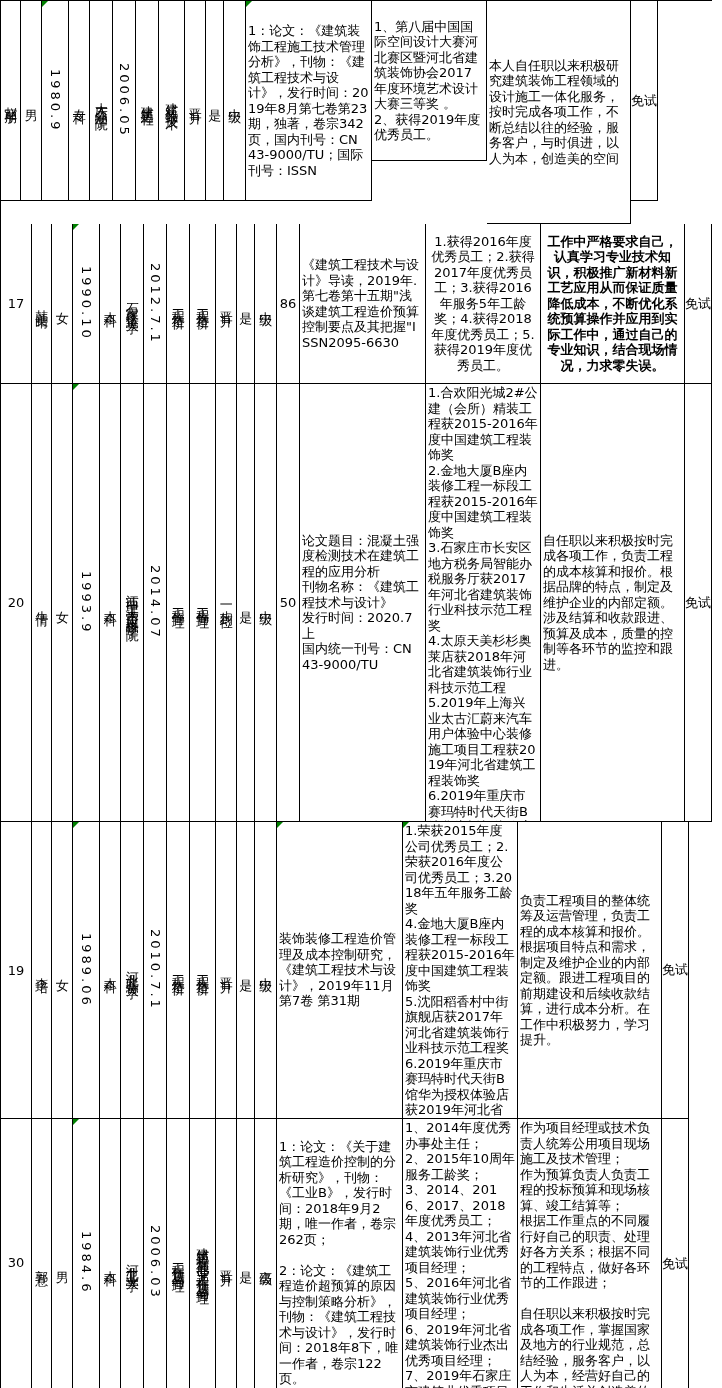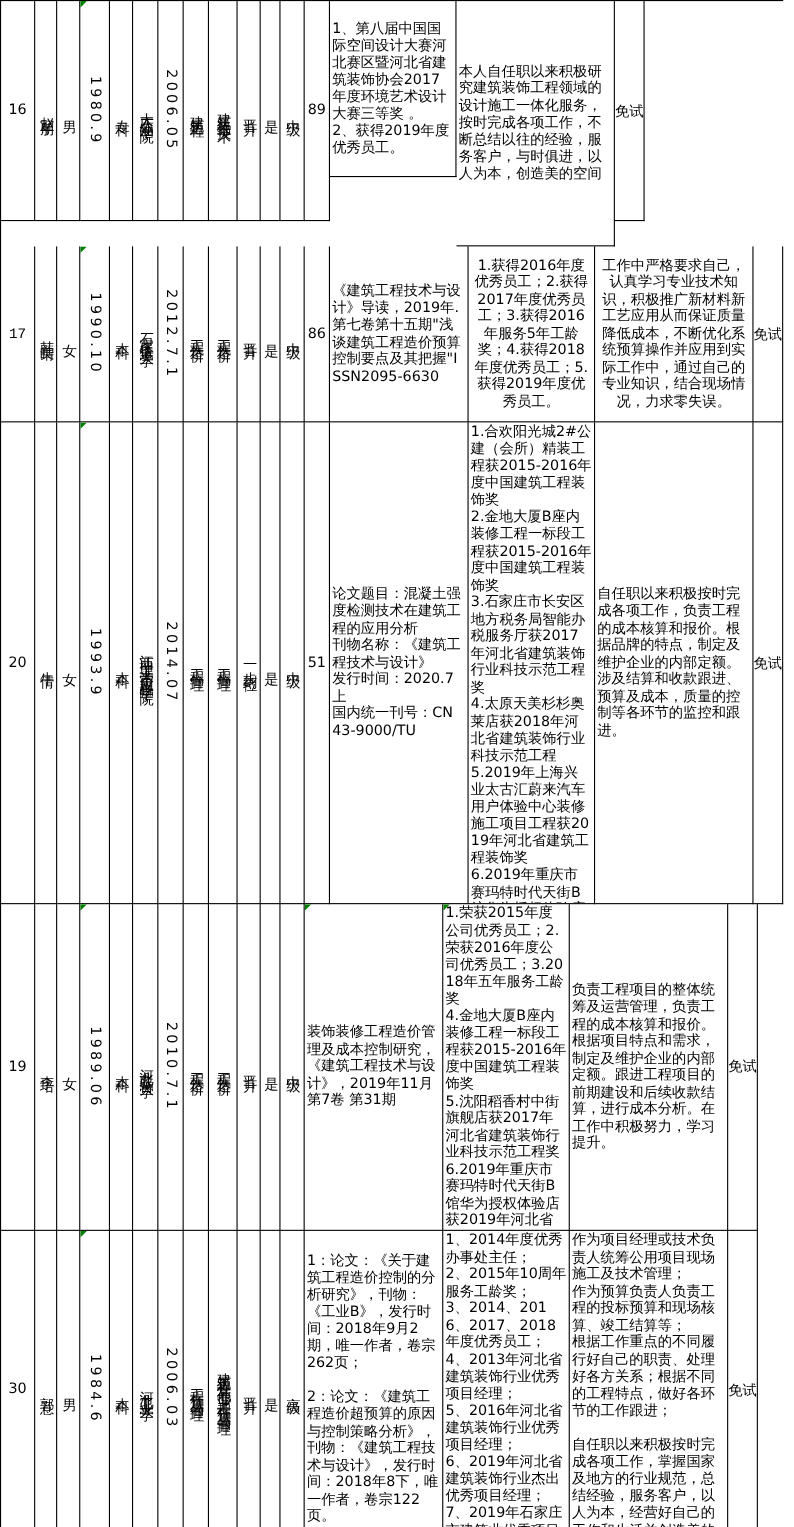--- a/index.html
+++ b/index.html
@@ -22,71 +22,70 @@
   .bb{border-bottom:3px solid #000;}
   .nb{border-bottom:none;}
   .tri{position:absolute;top:0;left:0;width:0;height:0;
     border-top:6px solid #008000;border-right:6px solid transparent;}
 </style>
 </head>
 <body>
 
 <div id="table">
     <div class="row">
-      <div class="cell h" style="width: 31px; height: 200px;">16</div>
       <div class="cell v" style="width: 20px; height: 200px;">赵军朋</div>
       <div class="cell v" style="width: 21px; height: 200px;">男</div>
       <div class="cell v" style="width: 27px; height: 200px;"><span class="tri"></span>1980.9</div>
       <div class="cell v" style="width: 21px; height: 200px;">专科</div>
       <div class="cell v" style="width: 23px; height: 200px;">大庆石油学院</div>
       <div class="cell v" style="width: 23px; height: 200px;">2006.05</div>
       <div class="cell v" style="width: 23px; height: 200px;">建筑工程</div>
       <div class="cell v" style="width: 26px; height: 200px;">建筑装饰技术</div>
       <div class="cell v" style="width: 21px; height: 200px;">晋升</div>
       <div class="cell v" style="width: 18px; height: 200px;">是</div>
       <div class="cell v" style="width: 22px; height: 200px;">中级</div>
-      <div class="cell h" style="width: 23px; height: 200px;">89</div>
+      <div class="cell txt" style="width: 126px; height: 200px;"><span class="tri"></span>1：论文：《建筑装饰工程施工技术管理分析》，刊物：《建筑工程技术与设计》，发行时间：2019年8月第七卷第23期，独著，卷宗342页，国内刊号：CN 43-9000/TU；国际刊号：ISSN</div>
       <div class="cell txt" style="width: 115px; height: 160px;">1、第八届中国国际空间设计大赛河北赛区暨河北省建筑装饰协会2017年度环境艺术设计大赛三等奖 。
 2、获得2019年度优秀员工。</div>
       <div class="cell txt" style="width: 144px; height: 223px;">本人自任职以来积极研究建筑装饰工程领域的设计施工一体化服务，按时完成各项工作，不断总结以往的经验，服务客户，与时俱进，以人为本，创造美的空间</div>
       <div class="cell h" style="width: 27px; height: 200px;">免试</div>
     </div>
     <div class="row">
-      <div class="cell h" style="width: 31px; height: 160px; font-family: Liberation Mono, monospace;">17</div>
+      <div class="cell h" style="width: 31px; height: 160px;">17</div>
       <div class="cell v" style="width: 20px; height: 160px;">韩美晴</div>
       <div class="cell v" style="width: 21px; height: 160px;">女</div>
       <div class="cell v" style="width: 27px; height: 160px;"><span class="tri"></span>1990.10</div>
       <div class="cell v" style="width: 21px; height: 160px;">本科</div>
       <div class="cell v" style="width: 23px; height: 160px;">石家庄铁道大学</div>
       <div class="cell v" style="width: 23px; height: 160px;">2012.7.1</div>
       <div class="cell v" style="width: 23px; height: 160px;">工程造价</div>
       <div class="cell v" style="width: 26px; height: 160px;">工程造价</div>
       <div class="cell v" style="width: 21px; height: 160px;">晋升</div>
       <div class="cell v" style="width: 18px; height: 160px;">是</div>
       <div class="cell v" style="width: 22px; height: 160px;">中级</div>
       <div class="cell h" style="width: 23px; height: 160px;">86</div>
       <div class="cell txt" style="width: 126px; height: 160px;">《建筑工程技术与设计》导读，2019年.第七卷第十五期"浅谈建筑工程造价预算控制要点及其把握"ISSN2095-6630</div>
       <div class="cell txt ctr" style="width: 115px; height: 160px;">1.获得2016年度优秀员工；2.获得2017年度优秀员工；3.获得2016年服务5年工龄奖；4.获得2018年度优秀员工；5.获得2019年度优秀员工。</div>
-      <div class="cell txt ctr" style="width: 144px; height: 160px;">工作中严格要求自己，认真学习专业技术知识，积极推广新材料新工艺应用从而保证质量降低成本，不断优化系统预算操作并应用到实际工作中，通过自己的专业知识，结合现场情况，力求零失误。</div>
+      <div class="cell txt ctr" style="width: 144px; height: 160px; font-weight: bold;">工作中严格要求自己，认真学习专业技术知识，积极推广新材料新工艺应用从而保证质量降低成本，不断优化系统预算操作并应用到实际工作中，通过自己的专业知识，结合现场情况，力求零失误。</div>
       <div class="cell h" style="width: 27px; height: 160px;">免试</div>
     </div>
     <div class="row">
       <div class="cell h" style="width: 31px; height: 438px;">20</div>
       <div class="cell v" style="width: 20px; height: 438px;">牛倩</div>
       <div class="cell v" style="width: 21px; height: 438px;">女</div>
       <div class="cell v" style="width: 27px; height: 438px;"><span class="tri"></span>1993.9</div>
       <div class="cell v" style="width: 21px; height: 438px;">本科</div>
       <div class="cell v" style="width: 23px; height: 438px;">江西理工大学应用科学学院</div>
       <div class="cell v" style="width: 23px; height: 438px;">2014.07</div>
       <div class="cell v" style="width: 23px; height: 438px;">工程管理</div>
       <div class="cell v" style="width: 26px; height: 438px;">工程管理</div>
       <div class="cell v" style="width: 21px; height: 438px;">一步到位</div>
       <div class="cell v" style="width: 18px; height: 438px;">是</div>
       <div class="cell v" style="width: 22px; height: 438px;">中级</div>
-      <div class="cell h" style="width: 23px; height: 438px;">51</div>
+      <div class="cell h" style="width: 23px; height: 438px;">50</div>
       <div class="cell txt" style="width: 126px; height: 438px;">论文题目：混凝土强度检测技术在建筑工程的应用分析
 刊物名称：《建筑工程技术与设计》
 发行时间：2020.7上
 国内统一刊号：CN 43-9000/TU</div>
       <div class="cell txt top" style="width: 115px; height: 438px;">1.合欢阳光城2#公建（会所）精装工程获2015-2016年度中国建筑工程装饰奖
 2.金地大厦B座内装修工程一标段工程获2015-2016年度中国建筑工程装饰奖
 3.石家庄市长安区地方税务局智能办税服务厅获2017年河北省建筑装饰行业科技示范工程奖
 4.太原天美杉杉奥莱店获2018年河北省建筑装饰行业科技示范工程
 5.2019年上海兴业太古汇蔚来汽车用户体验中心装修施工项目工程获2019年河北省建筑工程装饰奖
 6.2019年重庆市赛玛特时代天街B馆华为授权体验店获</div>

